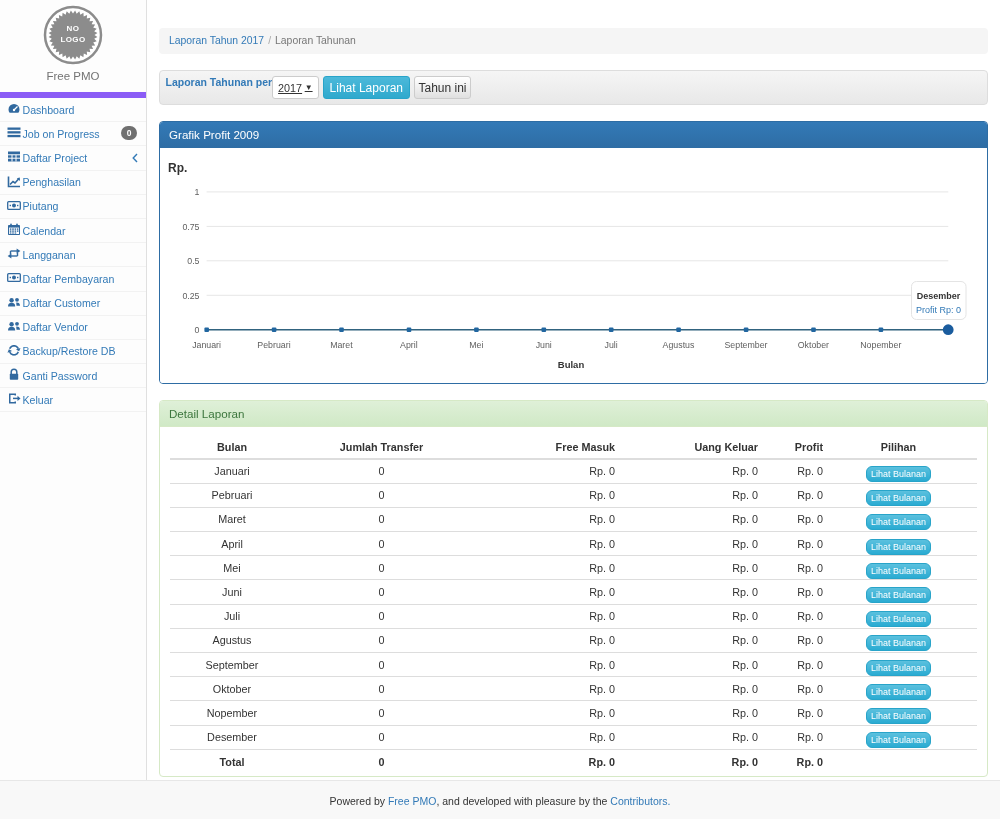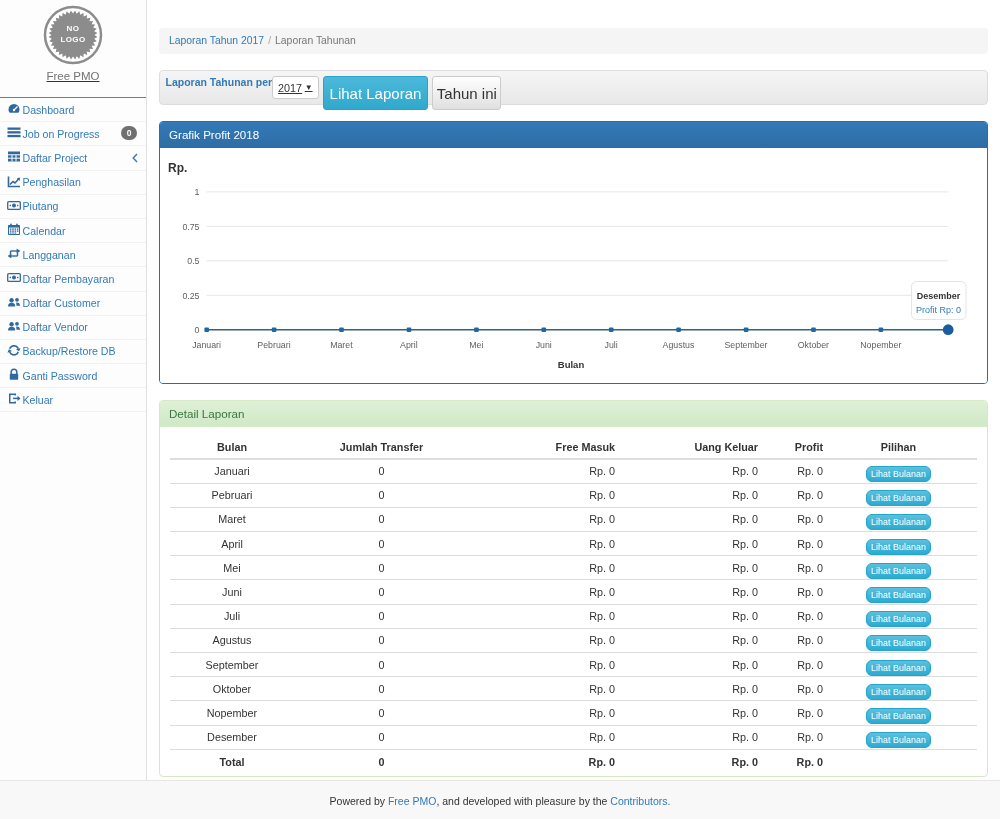--- a/index.html
+++ b/index.html
@@ -1,37 +1,37 @@
 <!DOCTYPE html>
 <html><head>
 <meta charset="utf-8">
 <style>
 * { margin:0; padding:0; box-sizing:border-box; }
 html,body { width:1000px; height:819px; background:#fff; font-family:"Liberation Sans", sans-serif; font-size:10.8px; color:#333; }
 a { color:#337ab7; text-decoration:none; }
 .wrapper { position:relative; width:1000px; height:780px; }
 .sidebar { position:absolute; left:0; top:0; width:147px; height:780px; background:#fdfdfd; border-right:1px solid #e0e0e0; }
-.brand { height:93px; border-bottom:1px solid #8b5cf6; text-align:center;text-decoration:underline; }
+.brand { height:93px; border-bottom:6px solid #8b5cf6; text-align:center; }
 .brand svg { display:block; margin:5px auto 0; }
 .brand .name { color:#737373; font-size:11.5px; margin-top:5px; }
 .menu { list-style:none; }
 .menu li { height:24.2px; border-bottom:1px solid #f2f2f2; position:relative; }
 .menu li a { display:flex; align-items:center; height:100%; padding-left:6.5px; color:#337ab7; font-size:10.6px; }
 .menu li .ic { width:13px; height:13px; margin-right:3px; flex:none; display:inline-block; margin-top:-2px; }
 .menu .badge { position:absolute; right:9px; top:3.5px; background:#707070; color:#fff; border-radius:8px; font-size:8.5px; font-weight:bold; padding:3px 5.5px; line-height:8px; }
 .menu .chev { position:absolute; right:8px; top:7px; }
 .content { position:absolute; left:148px; top:0; width:852px; }
 .inner { padding:28px 12px 0 11px; }
 .breadcrumb { background:#f5f5f5; border-radius:4px; padding:6.5px 10px; height:26px; color:#777; margin-bottom:16px; font-size:10.4px; }
 .breadcrumb .div { padding:0 4px; color:#aaa; }
 .panel { border-radius:4px; margin-bottom:16px; }
 .panel1 { border:1px solid #ddd; border-radius:4px; background:linear-gradient(to bottom,#f5f5f5 0,#e8e8e8 100%); padding:5px 5.5px; height:35px; display:flex; align-items:flex-start; margin-bottom:16px; }
 .panel1 b { color:#337ab7; font-size:10.5px; margin-right:0; }
 .sel { height:23px; background:#fff; border:1px solid #ccc; border-radius:3px; font-size:10.8px; color:#333; padding:0 5px; display:inline-flex; align-items:center; width:46.5px; justify-content:space-between; margin-right:4px;text-decoration:underline;}
-.btn { display:inline-flex; align-items:center; justify-content:center; height:34px; border-radius:3px; font-size:15px; padding:0 6px; }
+.btn { display:inline-flex; align-items:center; justify-content:center; height:23px; border-radius:3px; font-size:12px; padding:0 6px; }
 .btn-info { background:linear-gradient(to bottom,#4cb9da 0,#2fa9cd 100%); border:1px solid #28a4c9; color:#fff; margin-right:4px; }
 .btn-default { background:linear-gradient(to bottom,#fff 0,#e0e0e0 100%); border:1px solid #ccc; color:#333; padding:0 3.5px; }
 .panel-chart { border:1px solid #2e6da4; }
 .panel-chart .ph { background:linear-gradient(to bottom,#337ab7 0,#2e6da4 100%); color:#fff; font-size:11.6px; padding:5.5px 9px; height:26px; border-radius:3px 3px 0 0; }
 .chart-body { height:235px; position:relative; background:#fff; border-radius:0 0 3px 3px; }
 .panel-success { border:1px solid #d6e9c6; }
 .panel-success .ph { background:linear-gradient(to bottom,#dff0d8 0,#d0e9c6 100%); color:#3c763d; font-size:11.6px; padding:5.5px 9px; height:26px; border-bottom:1px solid #d6e9c6; border-radius:3px 3px 0 0; }
 .panel-success .pb { padding:10px 10px 3px; }
 table.rpt { width:100%; border-collapse:collapse; font-size:10.8px; }
 table.rpt th { font-weight:bold; border-bottom:2px solid #ddd; padding:4px 4px 5px; }
@@ -180,21 +180,21 @@
   <div class="content">
     <div class="inner">
       <div class="breadcrumb"><a>Laporan Tahun 2017</a><span class="div">/</span>Laporan Tahunan</div>
       <div class="panel1">
         <b>Laporan Tahunan per</b>
         <span class="sel">2017 <span style="font-size:8px;color:#333">▼</span></span>
         <span class="btn btn-info">Lihat Laporan</span>
         <span class="btn btn-default">Tahun ini</span>
       </div>
       <div class="panel panel-chart">
-        <div class="ph">Grafik Profit 2018</div>
+        <div class="ph">Grafik Profit 2009</div>
         <div class="chart-body">
             <svg width="827" height="235" viewBox="0 0 827 235" style="position:absolute;left:0;top:0">
               <text x="8" y="24" font-size="12" font-weight="bold" fill="#333">Rp.</text>
               <line x1="46.6" y1="43.9" x2="788.3" y2="43.9" stroke="#e6e6e6" stroke-width="1"></line>
               <text x="39.5" y="47.4" font-size="8.8" fill="#606060" text-anchor="end">1</text>
               <line x1="46.6" y1="78.4" x2="788.3" y2="78.4" stroke="#e6e6e6" stroke-width="1"></line>
               <text x="39.5" y="81.9" font-size="8.8" fill="#606060" text-anchor="end">0.75</text>
               <line x1="46.6" y1="112.8" x2="788.3" y2="112.8" stroke="#e6e6e6" stroke-width="1"></line>
               <text x="39.5" y="116.3" font-size="8.8" fill="#606060" text-anchor="end">0.5</text>
               <line x1="46.6" y1="147.3" x2="788.3" y2="147.3" stroke="#e6e6e6" stroke-width="1"></line>

